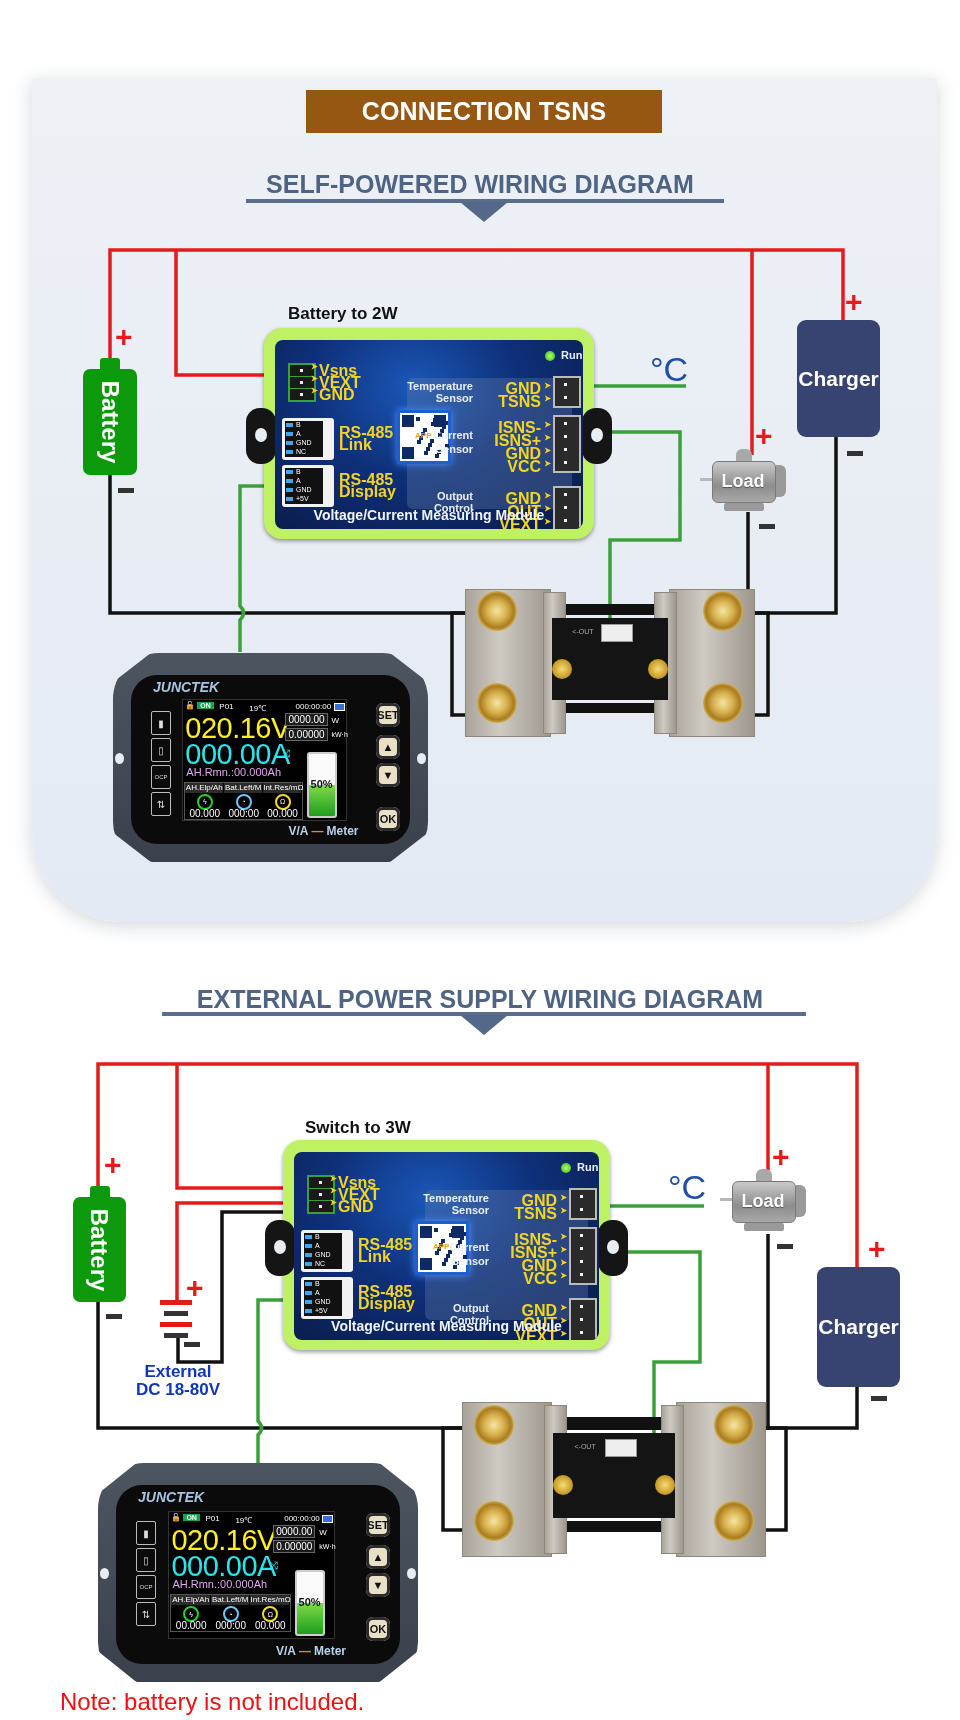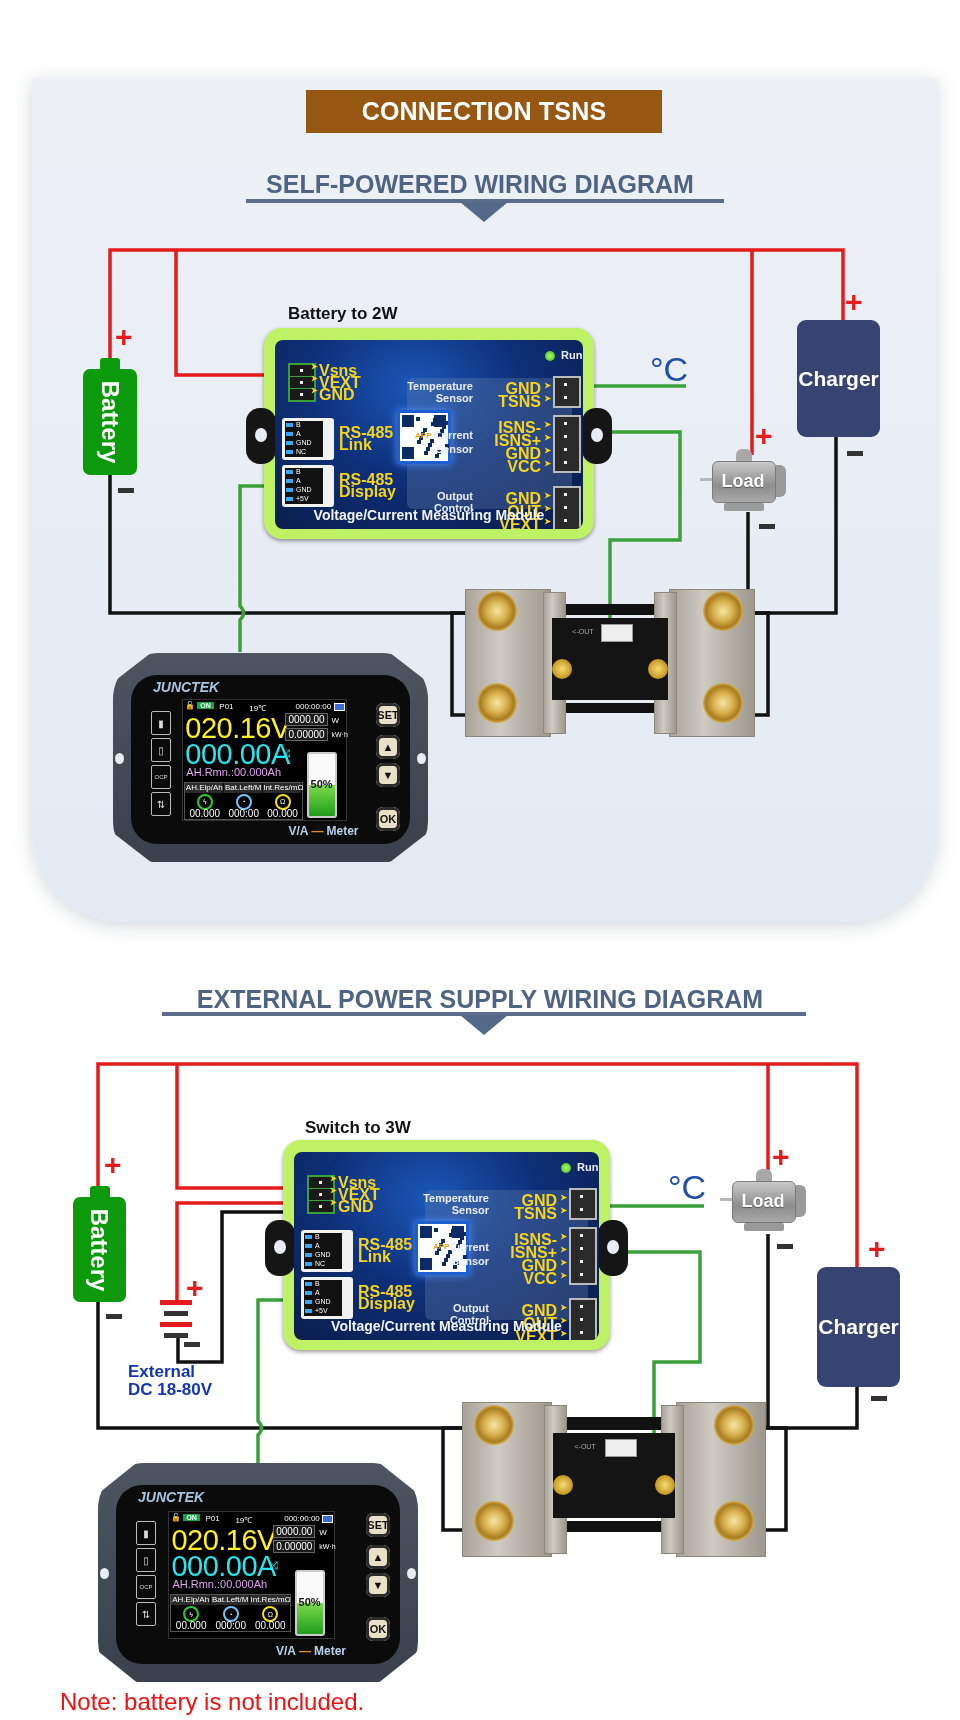--- a/index.html
+++ b/index.html
@@ -74,21 +74,21 @@
   .meter .grid{position:absolute;border:1px solid #555;}
   .meter .hdr{position:absolute;color:#fff;font-size:8px;background:#2b2b2b;text-align:center;}
   .meter .val{position:absolute;color:#fff;font-size:10px;text-align:center;}
   .meter .ico{position:absolute;width:12px;height:12px;border-radius:50%;border:2px solid;font-size:7px;display:flex;align-items:center;justify-content:center;color:#fff;}
   .meter .batt{position:absolute;width:26px;height:62px;border:2px solid #ccc;border-radius:3px;background:#fafafa;overflow:hidden;}
   .meter .batt .fill{position:absolute;left:0;right:0;bottom:0;background:linear-gradient(180deg,#7ddb4b,#1f9d1c);}
   .meter .batt .pct{position:absolute;left:0;right:0;top:24px;text-align:center;font-weight:bold;font-size:11px;color:#111;}
   .meter .on{position:absolute;background:#18a34a;color:#fff;font-size:7px;font-weight:bold;padding:0 3px;}
   .meter .model{position:absolute;color:#b9d3ea;font-weight:bold;font-size:12px;}
   .meter .model .dash{color:#e88a1d;}
-  .ext-label{position:absolute;color:#1236b8;font-weight:bold;font-size:17px;line-height:18px;}
+  .ext-label{position:absolute;color:#1236b8;font-weight:bold;font-size:17px;text-align:center;line-height:18px;}
   .note{position:absolute;left:60px;top:1688px;color:#ee1111;font-size:24px;}
 </style>
 </head>
 <body>
 
 <div class="card"></div>
 <div class="banner">CONNECTION TSNS</div>
 
 <div class="sec-title" style="left:240px;top:170px;width:480px;">SELF-POWERED WIRING DIAGRAM</div>
 <div class="sec-rule" style="left:246px;top:199px;width:478px;"></div>

